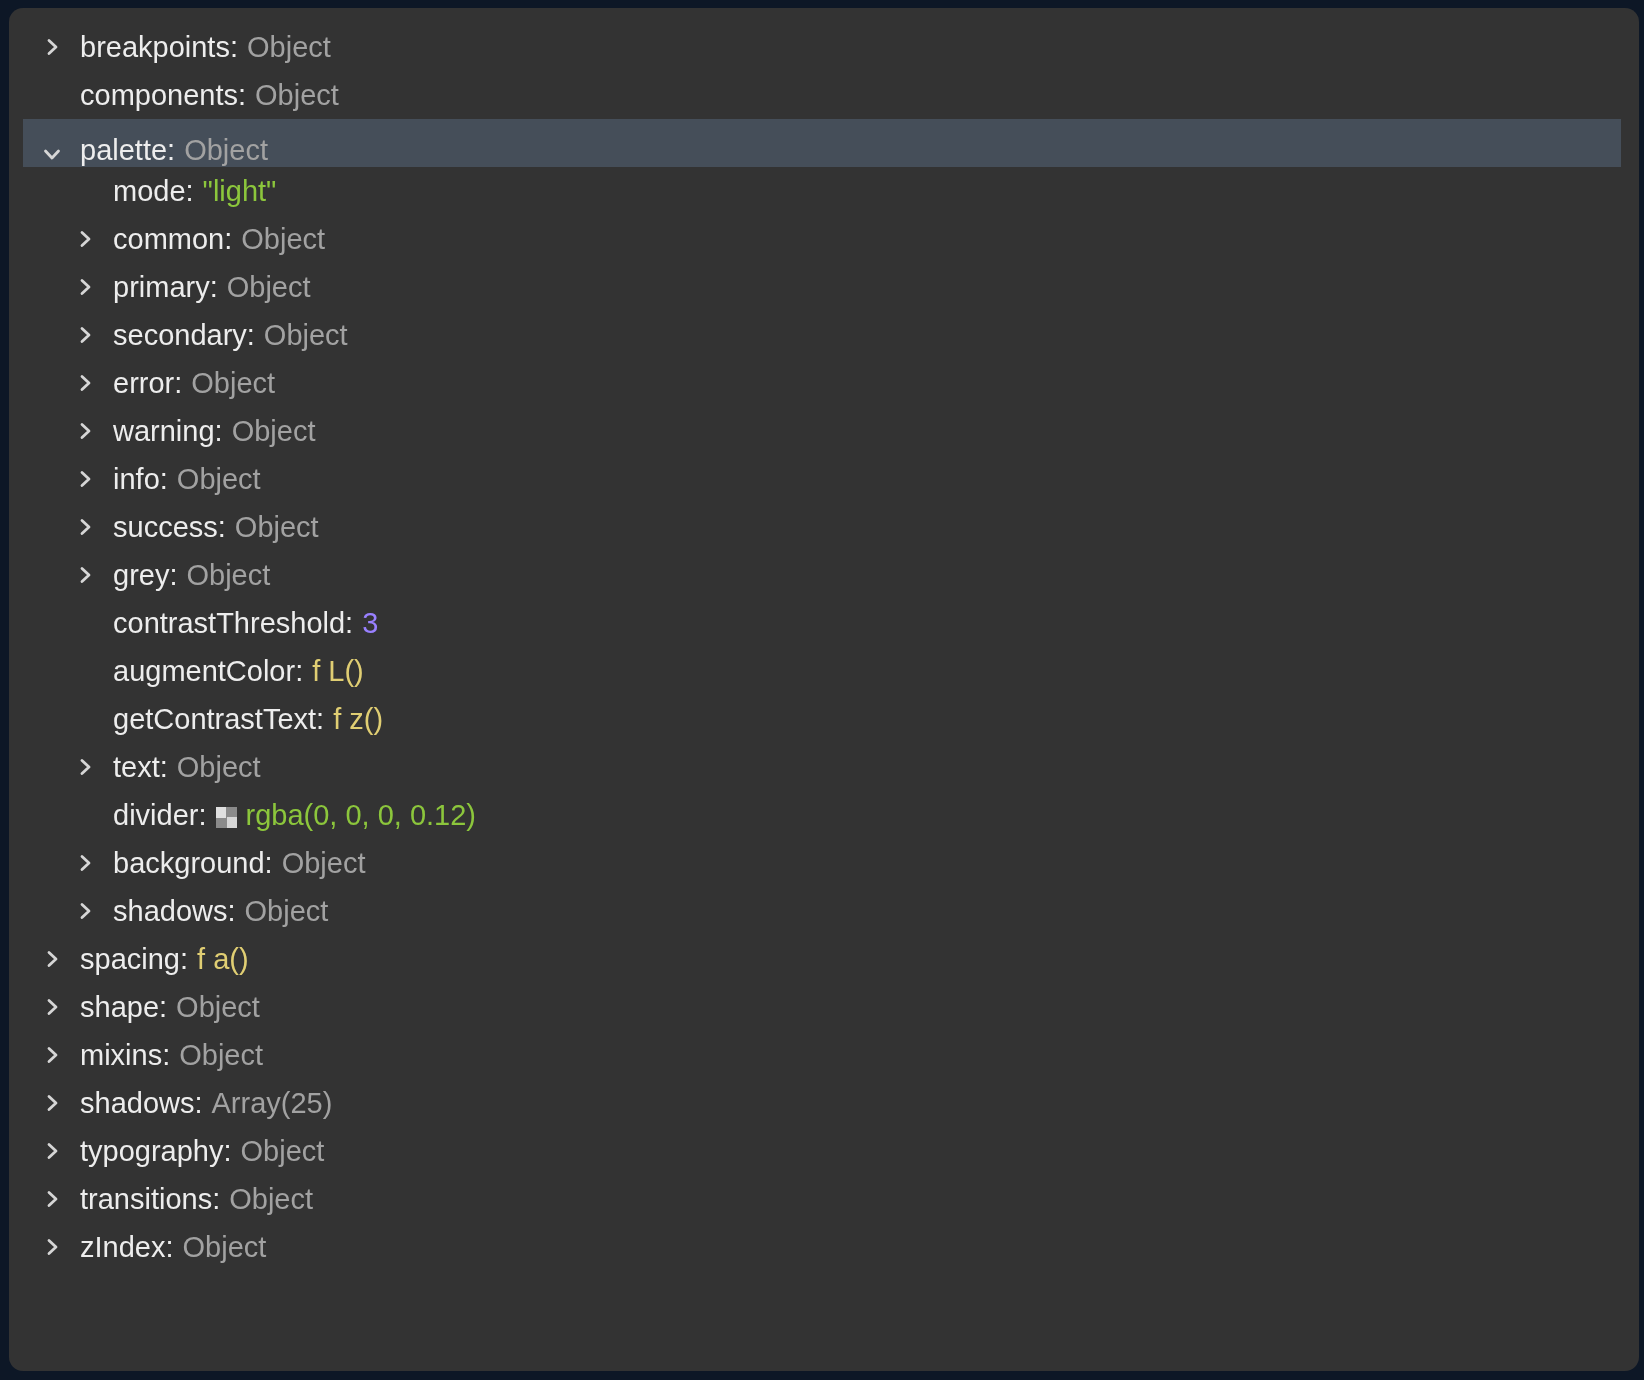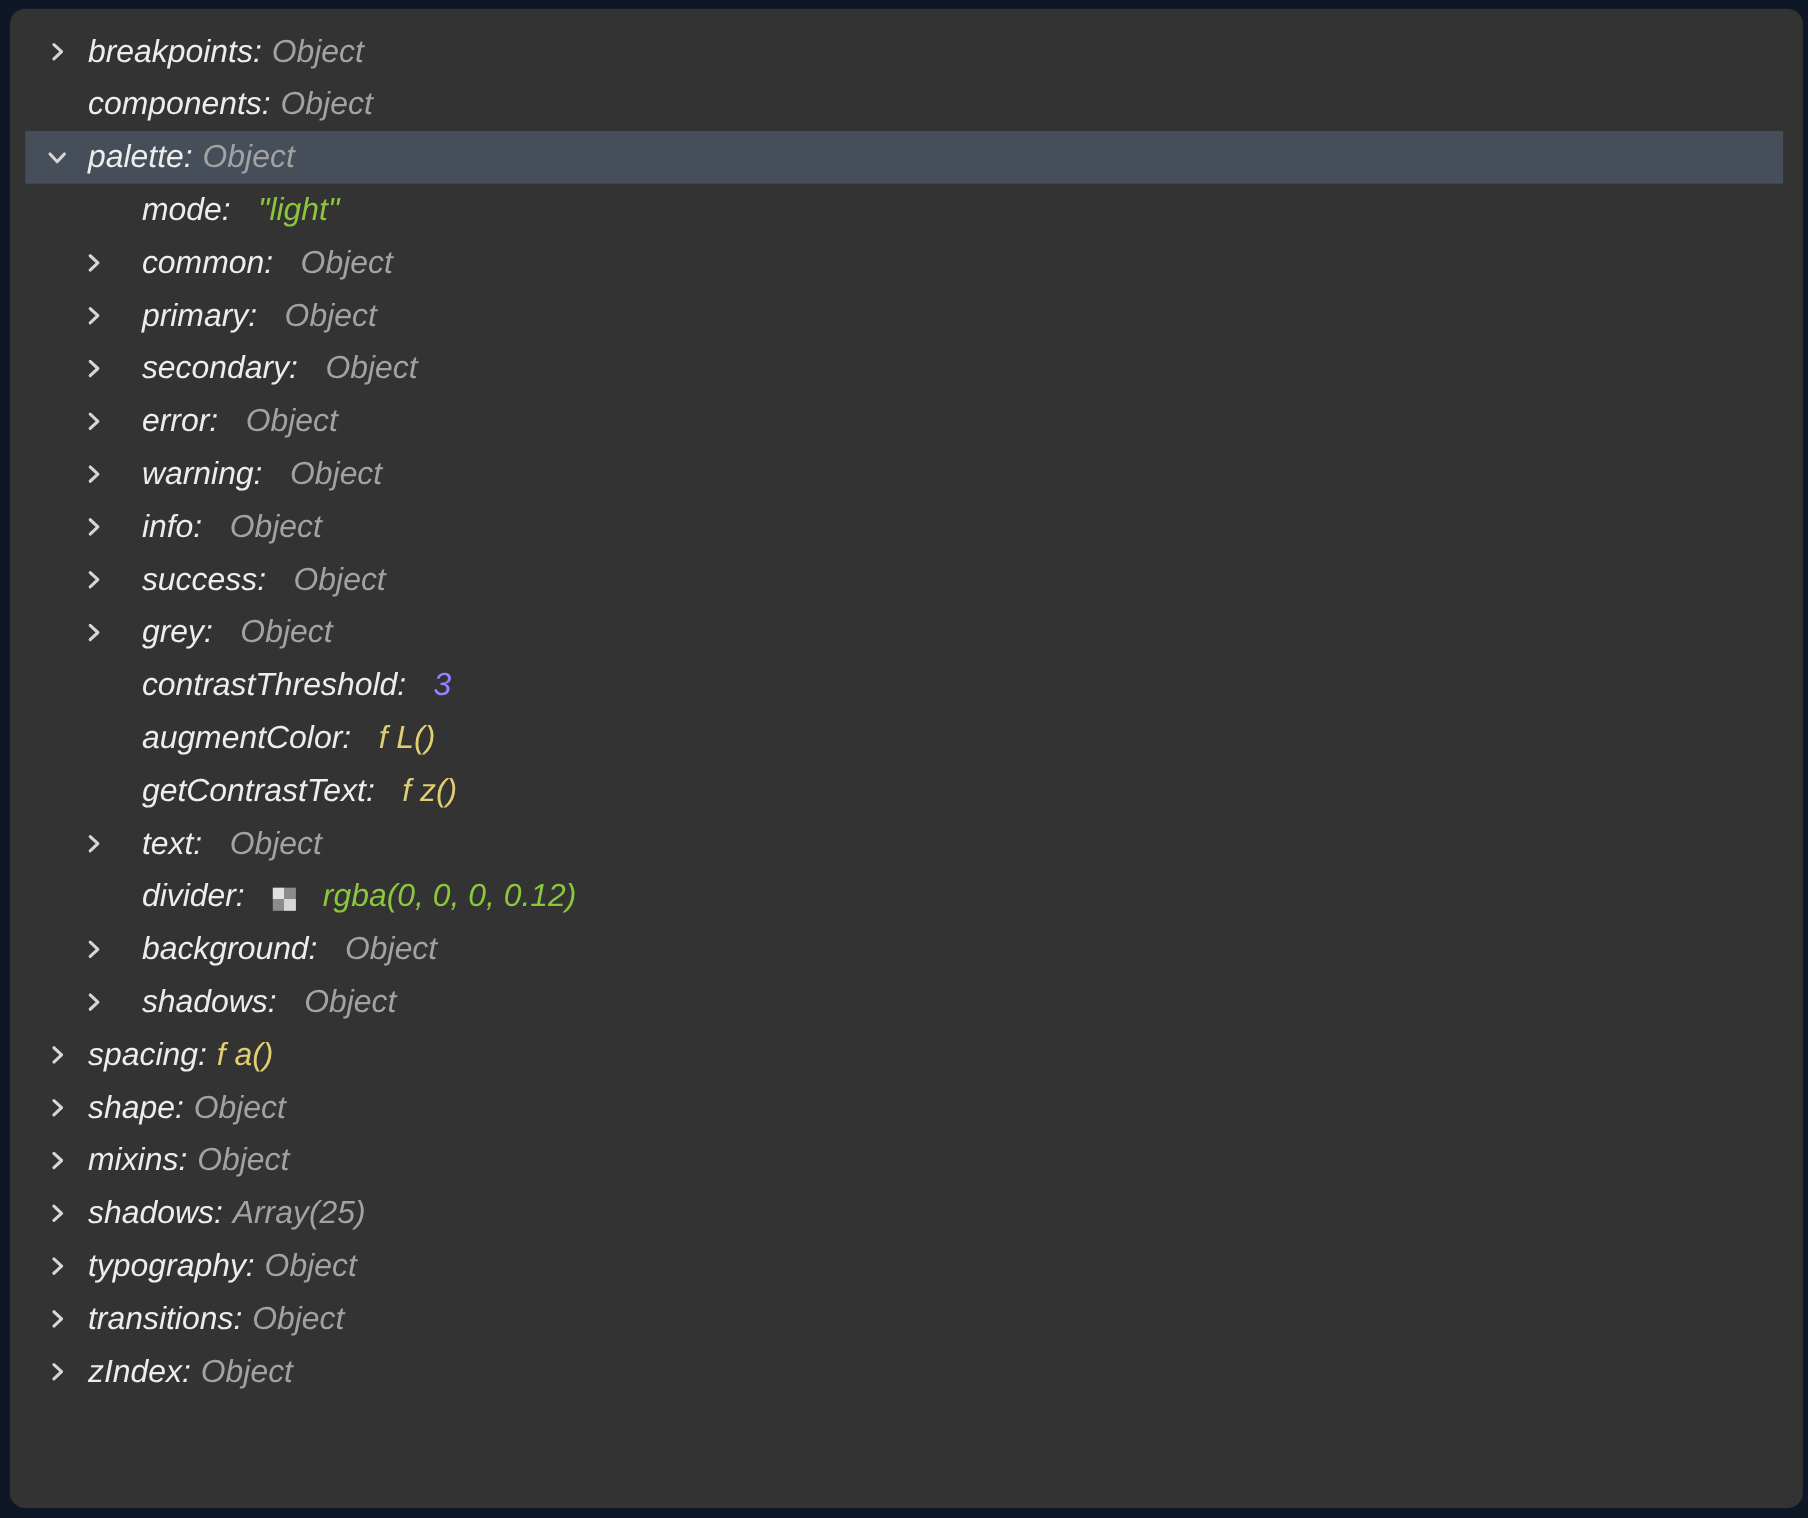--- a/index.html
+++ b/index.html
@@ -18,37 +18,36 @@
     width: 1644px; height: 1380px;
     background: var(--frame);
     overflow: hidden;
     font-family: "Liberation Sans", "DejaVu Sans", sans-serif;
   }
   .panel {
     position: absolute;
     left: 9px; right: 5px; top: 8px; bottom: 9px;
     background: var(--panel-bg);
     border-radius: 14px;
-    font-style: italic;
   }
   .tree {
     position: absolute;
     left: 14px; right: 18px; top: 15px;
   }
   .row {
     display: flex;
     align-items: center;
     height: 48px;
     font-size: 29px;
     white-space: pre;
     cursor: default;
   }
-  .row.selected { background: var(--row-selected); }
+  .row.selected { background: var(--row-selected); align-items: flex-end; }
   .row.level-0 { padding-left: 16px; }
-  .row.level-1 { padding-left: 49px; gap: 16px; }
+  .row.level-1 { padding-left: 49px; }
   .twisty {
     width: 26px; height: 26px;
     margin-right: 15px;
     display: inline-flex;
     align-items: center;
     justify-content: center;
     flex: 0 0 auto;
   }
   .twisty svg { display: block; }
   .key { color: var(--key-color); }

